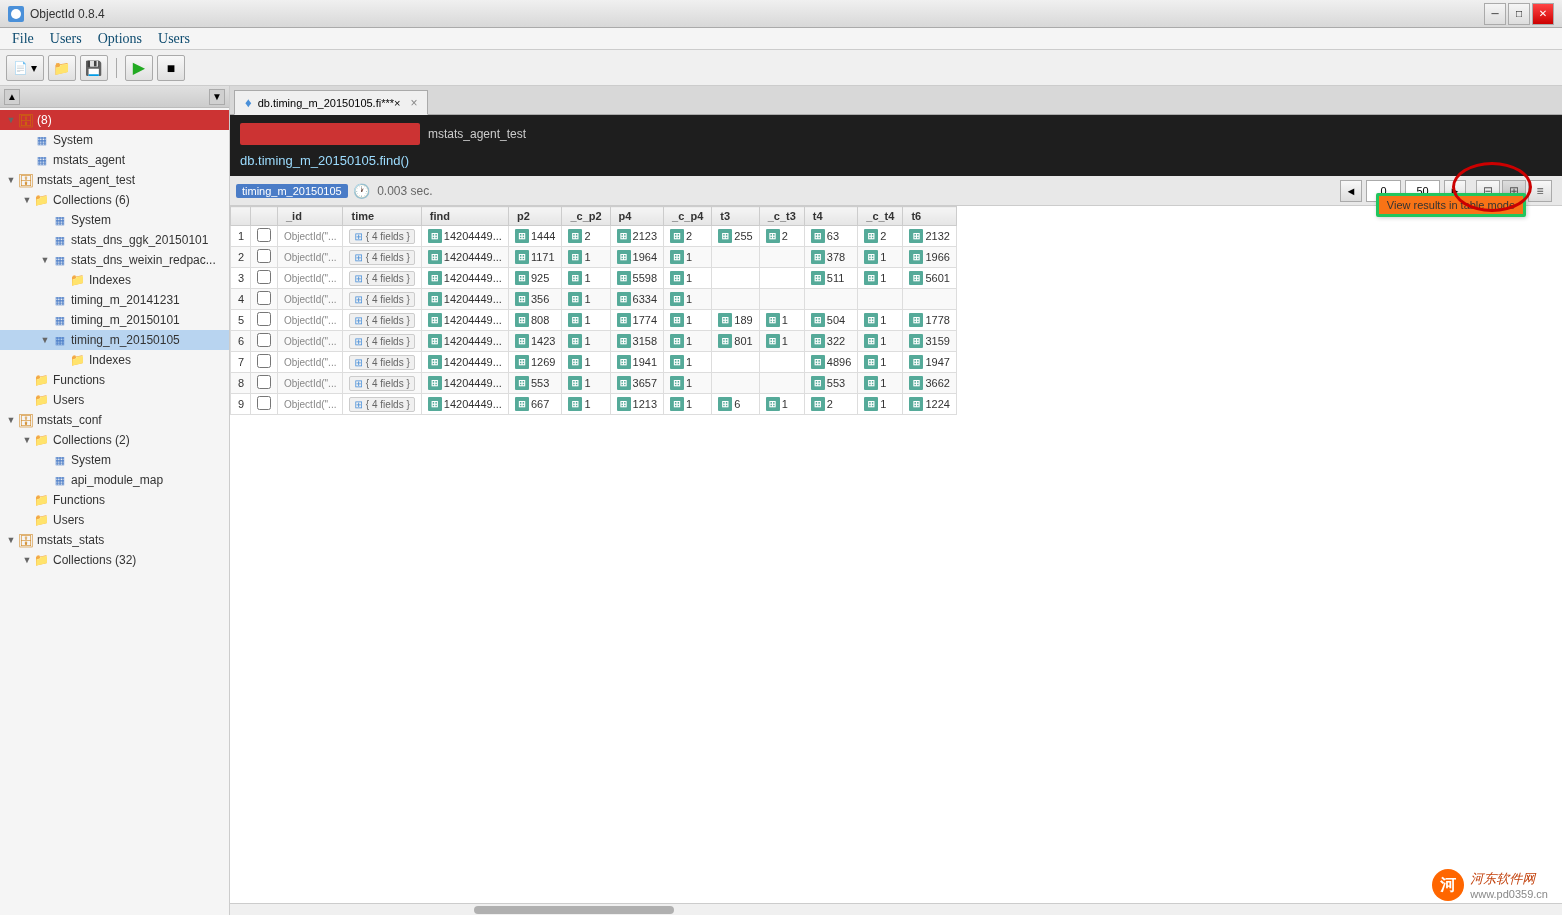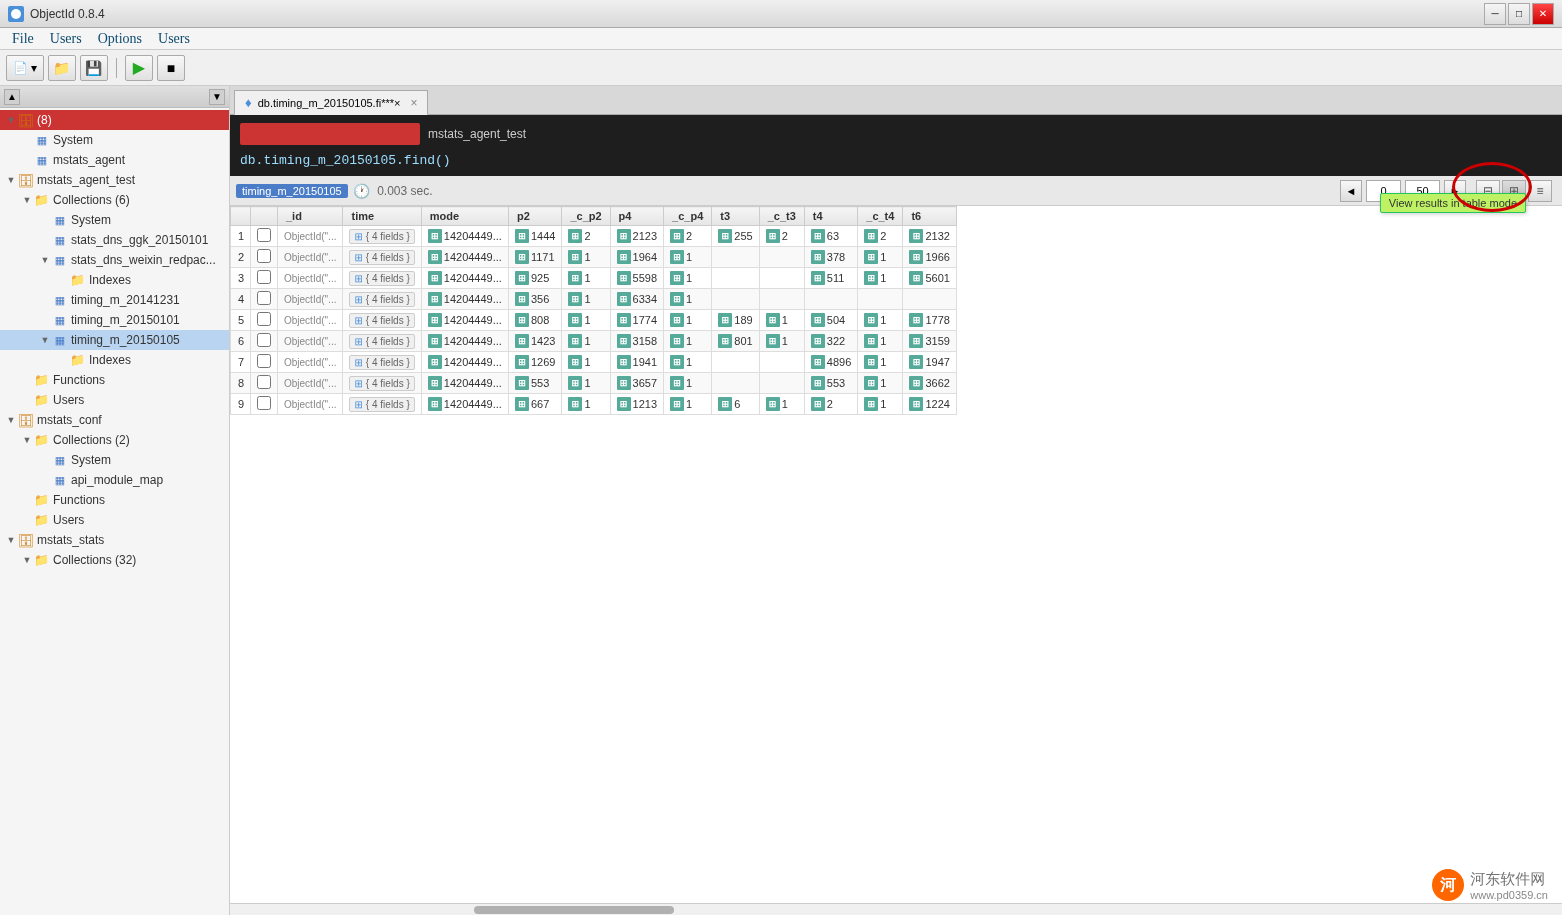--- a/index.html
+++ b/index.html
@@ -168,21 +168,21 @@
       border-radius: 2px;
       flex-shrink: 0;
     }
     .query-conn-label {
       color: #ccc;
       font-size: 12px;
     }
     .query-input {
       background: #1e1e1e;
       color: #9cdcfe;
-      font-family: Liberation Mono, monospace;
+      font-family: Liberation Sans, sans-serif;
       font-size: 13px;
     }
     
     
     .results-toolbar {
       height: 30px;
       background: #e8e8e8;
       border-bottom: 1px solid #ccc;
       display: flex;
       align-items: center;
@@ -219,22 +219,22 @@
       font-size: 12px; color: #555;
     }
     .view-btn.active { background: linear-gradient(to bottom, #ddd, #bbb); }
     .view-tooltip {
       position: relative;
     }
     .tooltip-bubble {
       position: absolute;
       right: 30px;
       top: 2px;
-      background: #bef264;
-      border: 1px solid #22c55e;
+      background: #f97316;
+      border: 3px solid #22c55e;
       padding: 3px 8px;
       font-size: 11px;
       white-space: nowrap;
       border-radius: 2px;
       color: #333;
       box-shadow: 1px 1px 4px rgba(0,0,0,0.2);
     }
     
     
     .red-circle {
@@ -571,21 +571,21 @@
       </div>
 
       <div class="data-table-wrapper">
         <table class="data-table">
           <thead>
             <tr>
               <th></th>
               <th></th>
               <th>_id</th>
               <th>time</th>
-              <th>mode</th>
+              <th>find</th>
               <th>p2</th>
               <th>_c_p2</th>
               <th>p4</th>
               <th>_c_p4</th>
               <th>t3</th>
               <th>_c_t3</th>
               <th>t4</th>
               <th>_c_t4</th>
               <th>t6</th>
             </tr>
@@ -745,16 +745,16 @@
     </div>
 
   </div>
 </div>
 
 <div class="red-circle"></div>
 
 <div class="watermark">
   <div class="watermark-logo">河</div>
   <div>
-    <div style="font-size:15px; color:#737373;">河东软件网</div>
+    <div style="font-size:13px; color:#c2410c;font-style:italic;">河东软件网</div>
     <div style="font-size:11px; color:#888;">www.pd0359.cn</div>
   </div>
 </div>
 
 </body></html>

